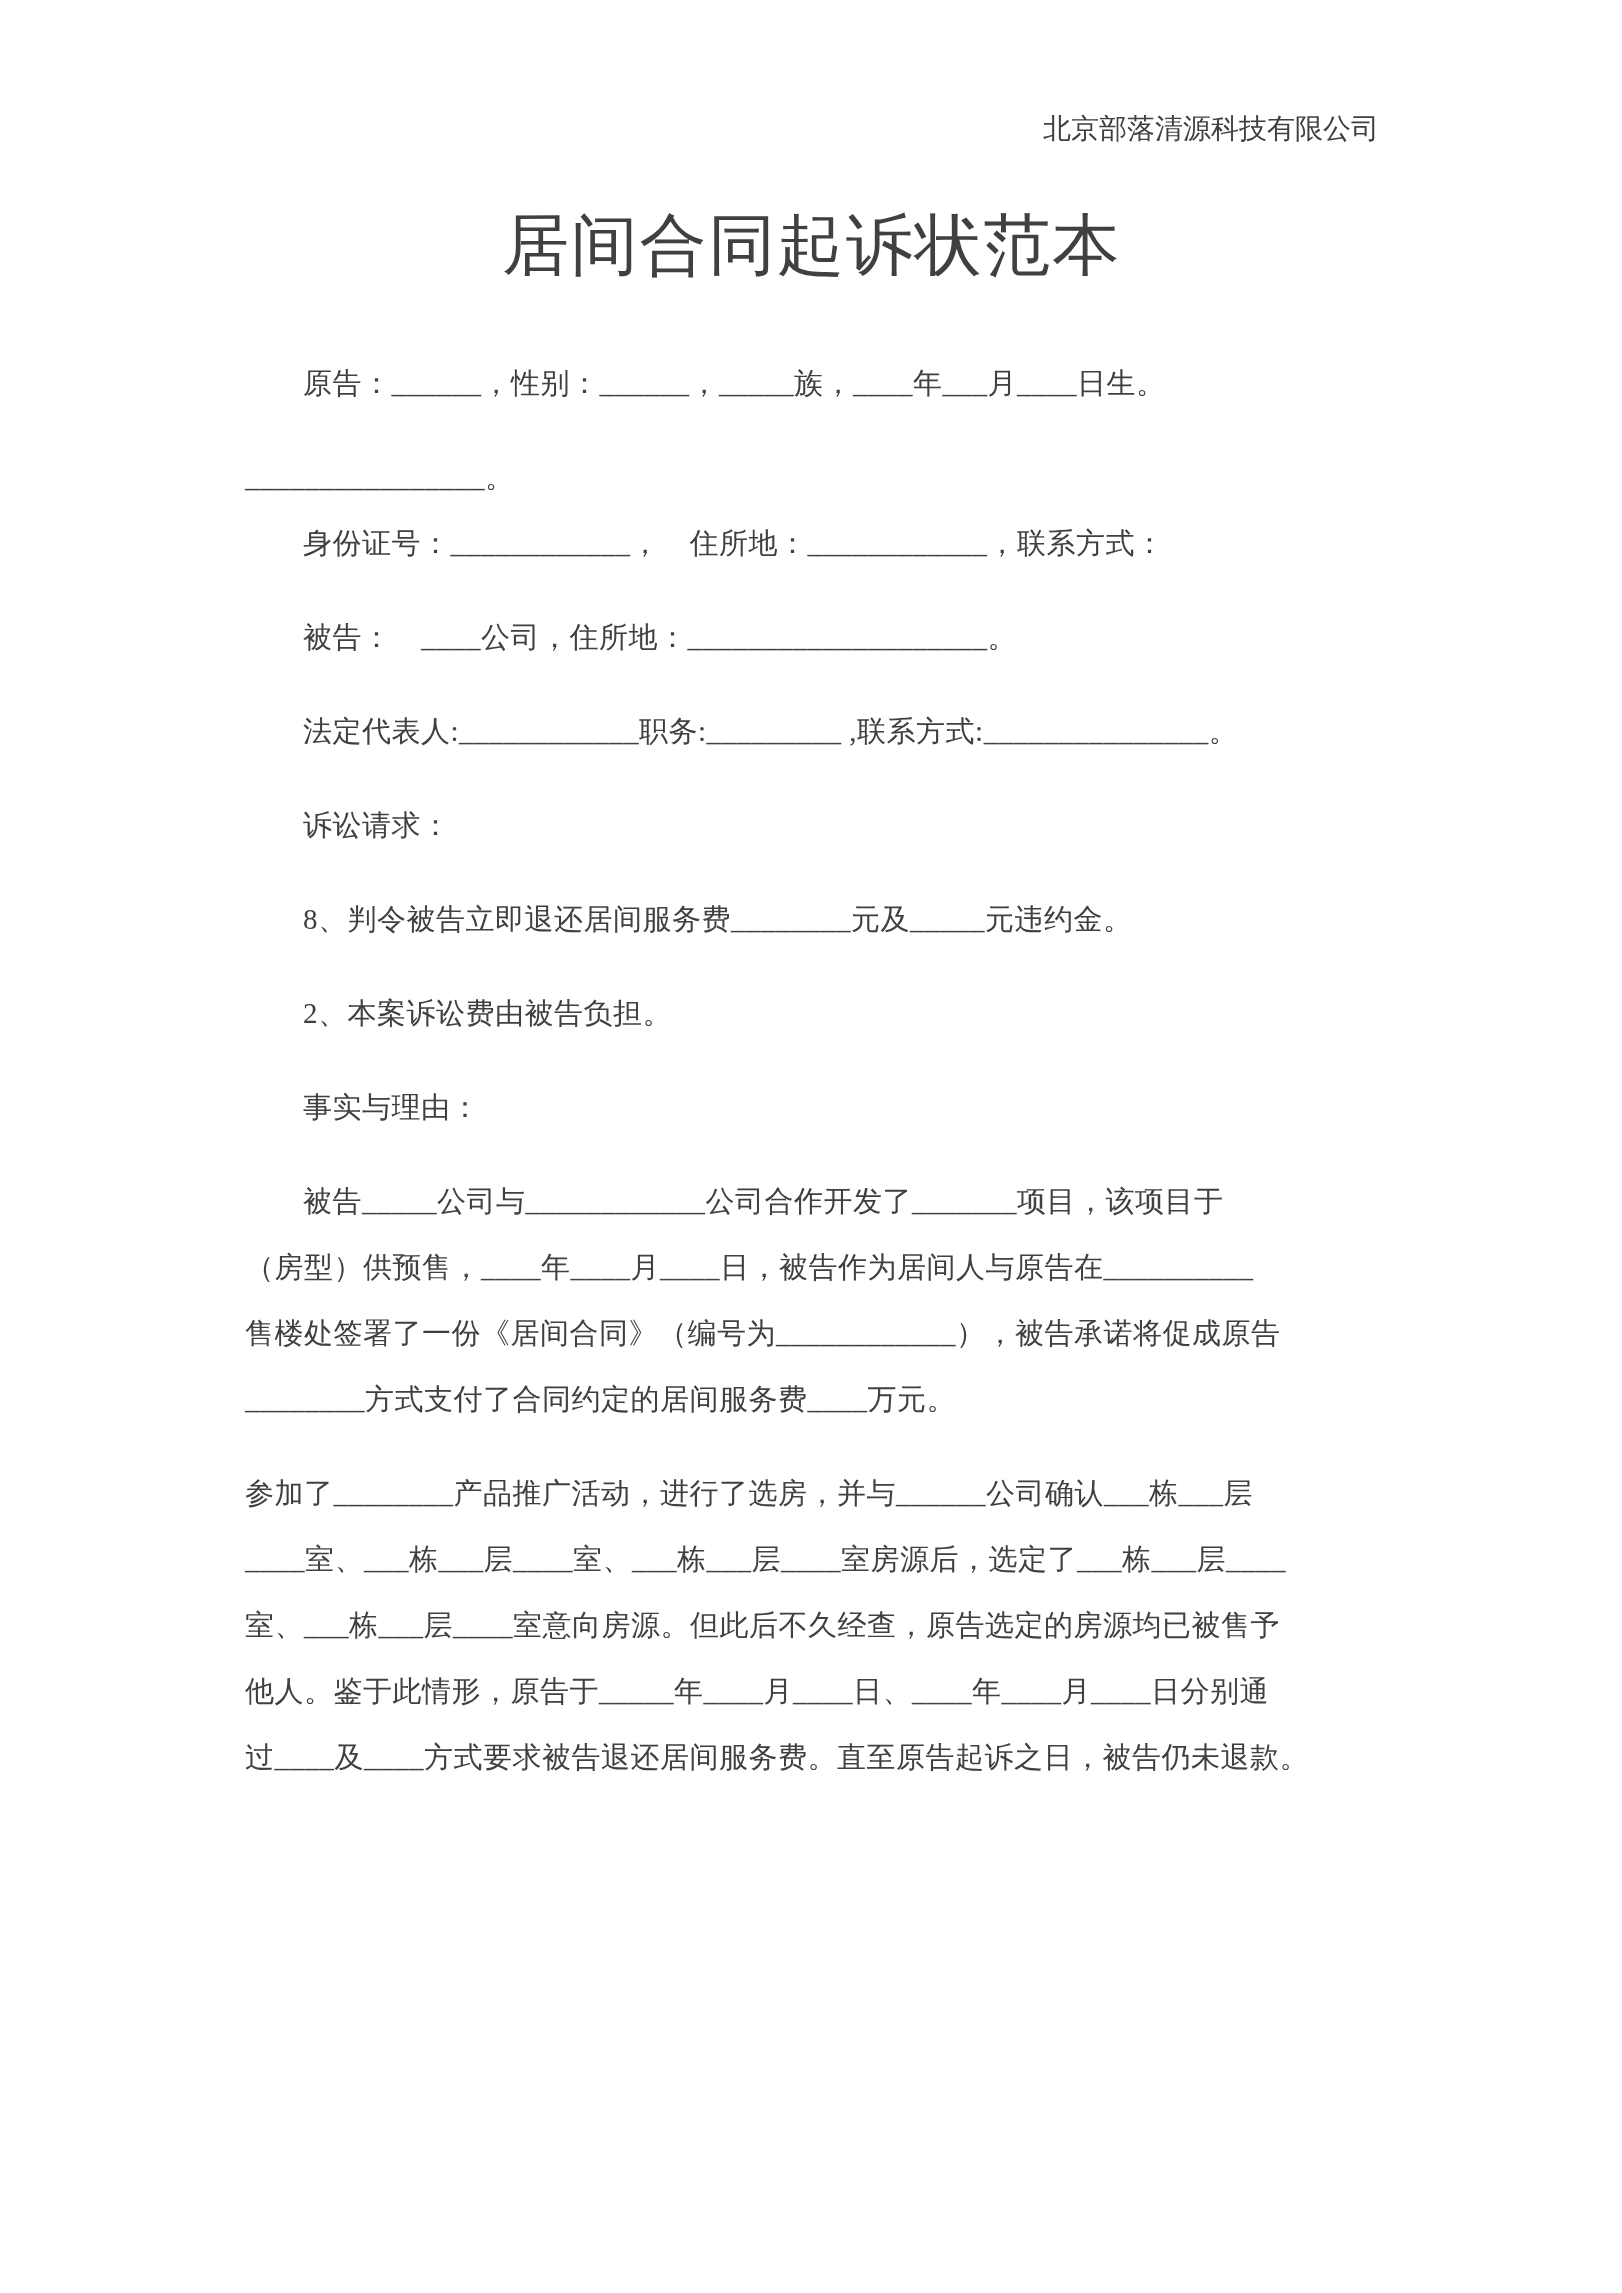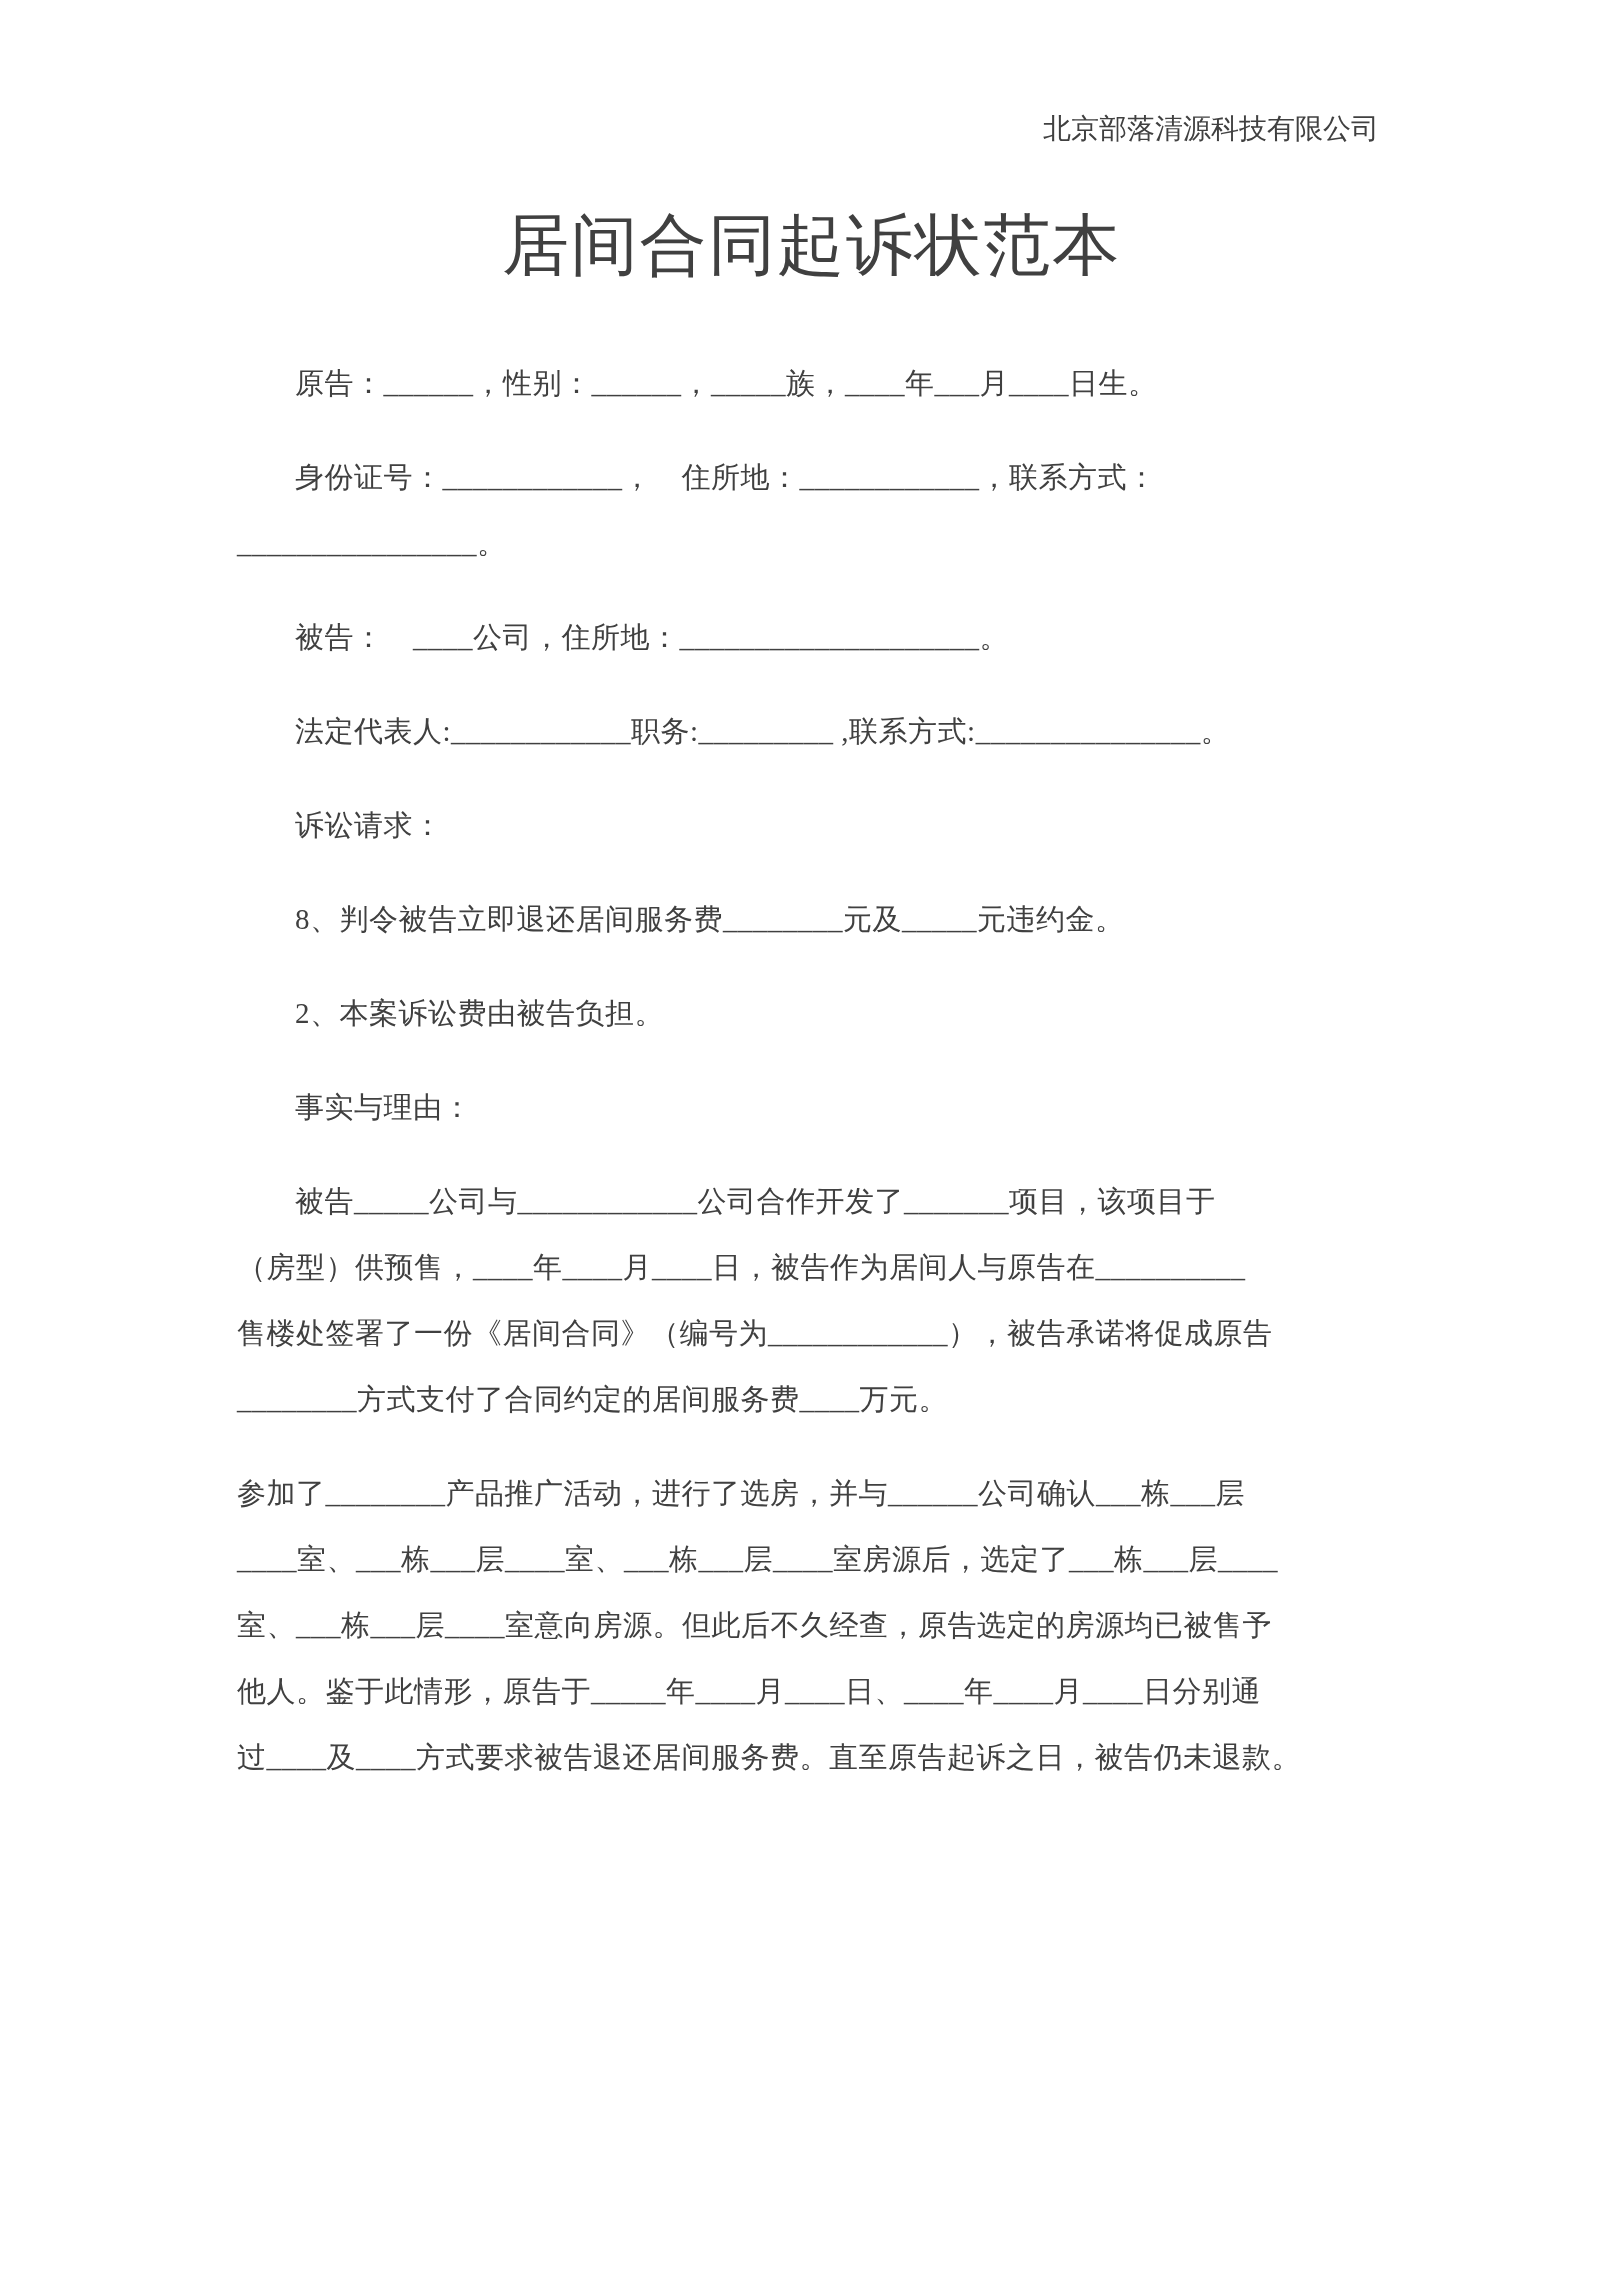--- a/index.html
+++ b/index.html
@@ -35,21 +35,21 @@
     font-size: 67px;
     line-height: 73px;
     font-weight: 400;
     font-family: "Liberation Serif", "DejaVu Serif", serif;
     letter-spacing: 1.8px;
     white-space: nowrap;
   }
   .doc-body {
     position: absolute;
     top: 350px;
-    left: 237px;
+    left: 245px;
     width: 1135px;
   }
   .para {
     margin: 0 0 28px 0;
   }
   .line {
     height: 66px;
     line-height: 66px;
     font-size: 29px;
     white-space: nowrap;
@@ -68,22 +68,22 @@
 
   <h1 class="doc-title">居间合同起诉状范本</h1>
 
   <div class="doc-body">
 
     <div class="para">
       <div class="line indent">原告：______，性别：______，_____族，____年___月____日生。</div>
     </div>
 
     <div class="para">
+      <div class="line">________________。</div>
       <div class="line indent">身份证号：____________，　住所地：____________，联系方式：</div>
-      <div class="line">________________。</div>
     </div>
 
     <div class="para">
       <div class="line indent">被告：　____公司，住所地：____________________。</div>
     </div>
 
     <div class="para">
       <div class="line indent">法定代表人:____________职务:_________ ,联系方式:_______________。</div>
     </div>
 

